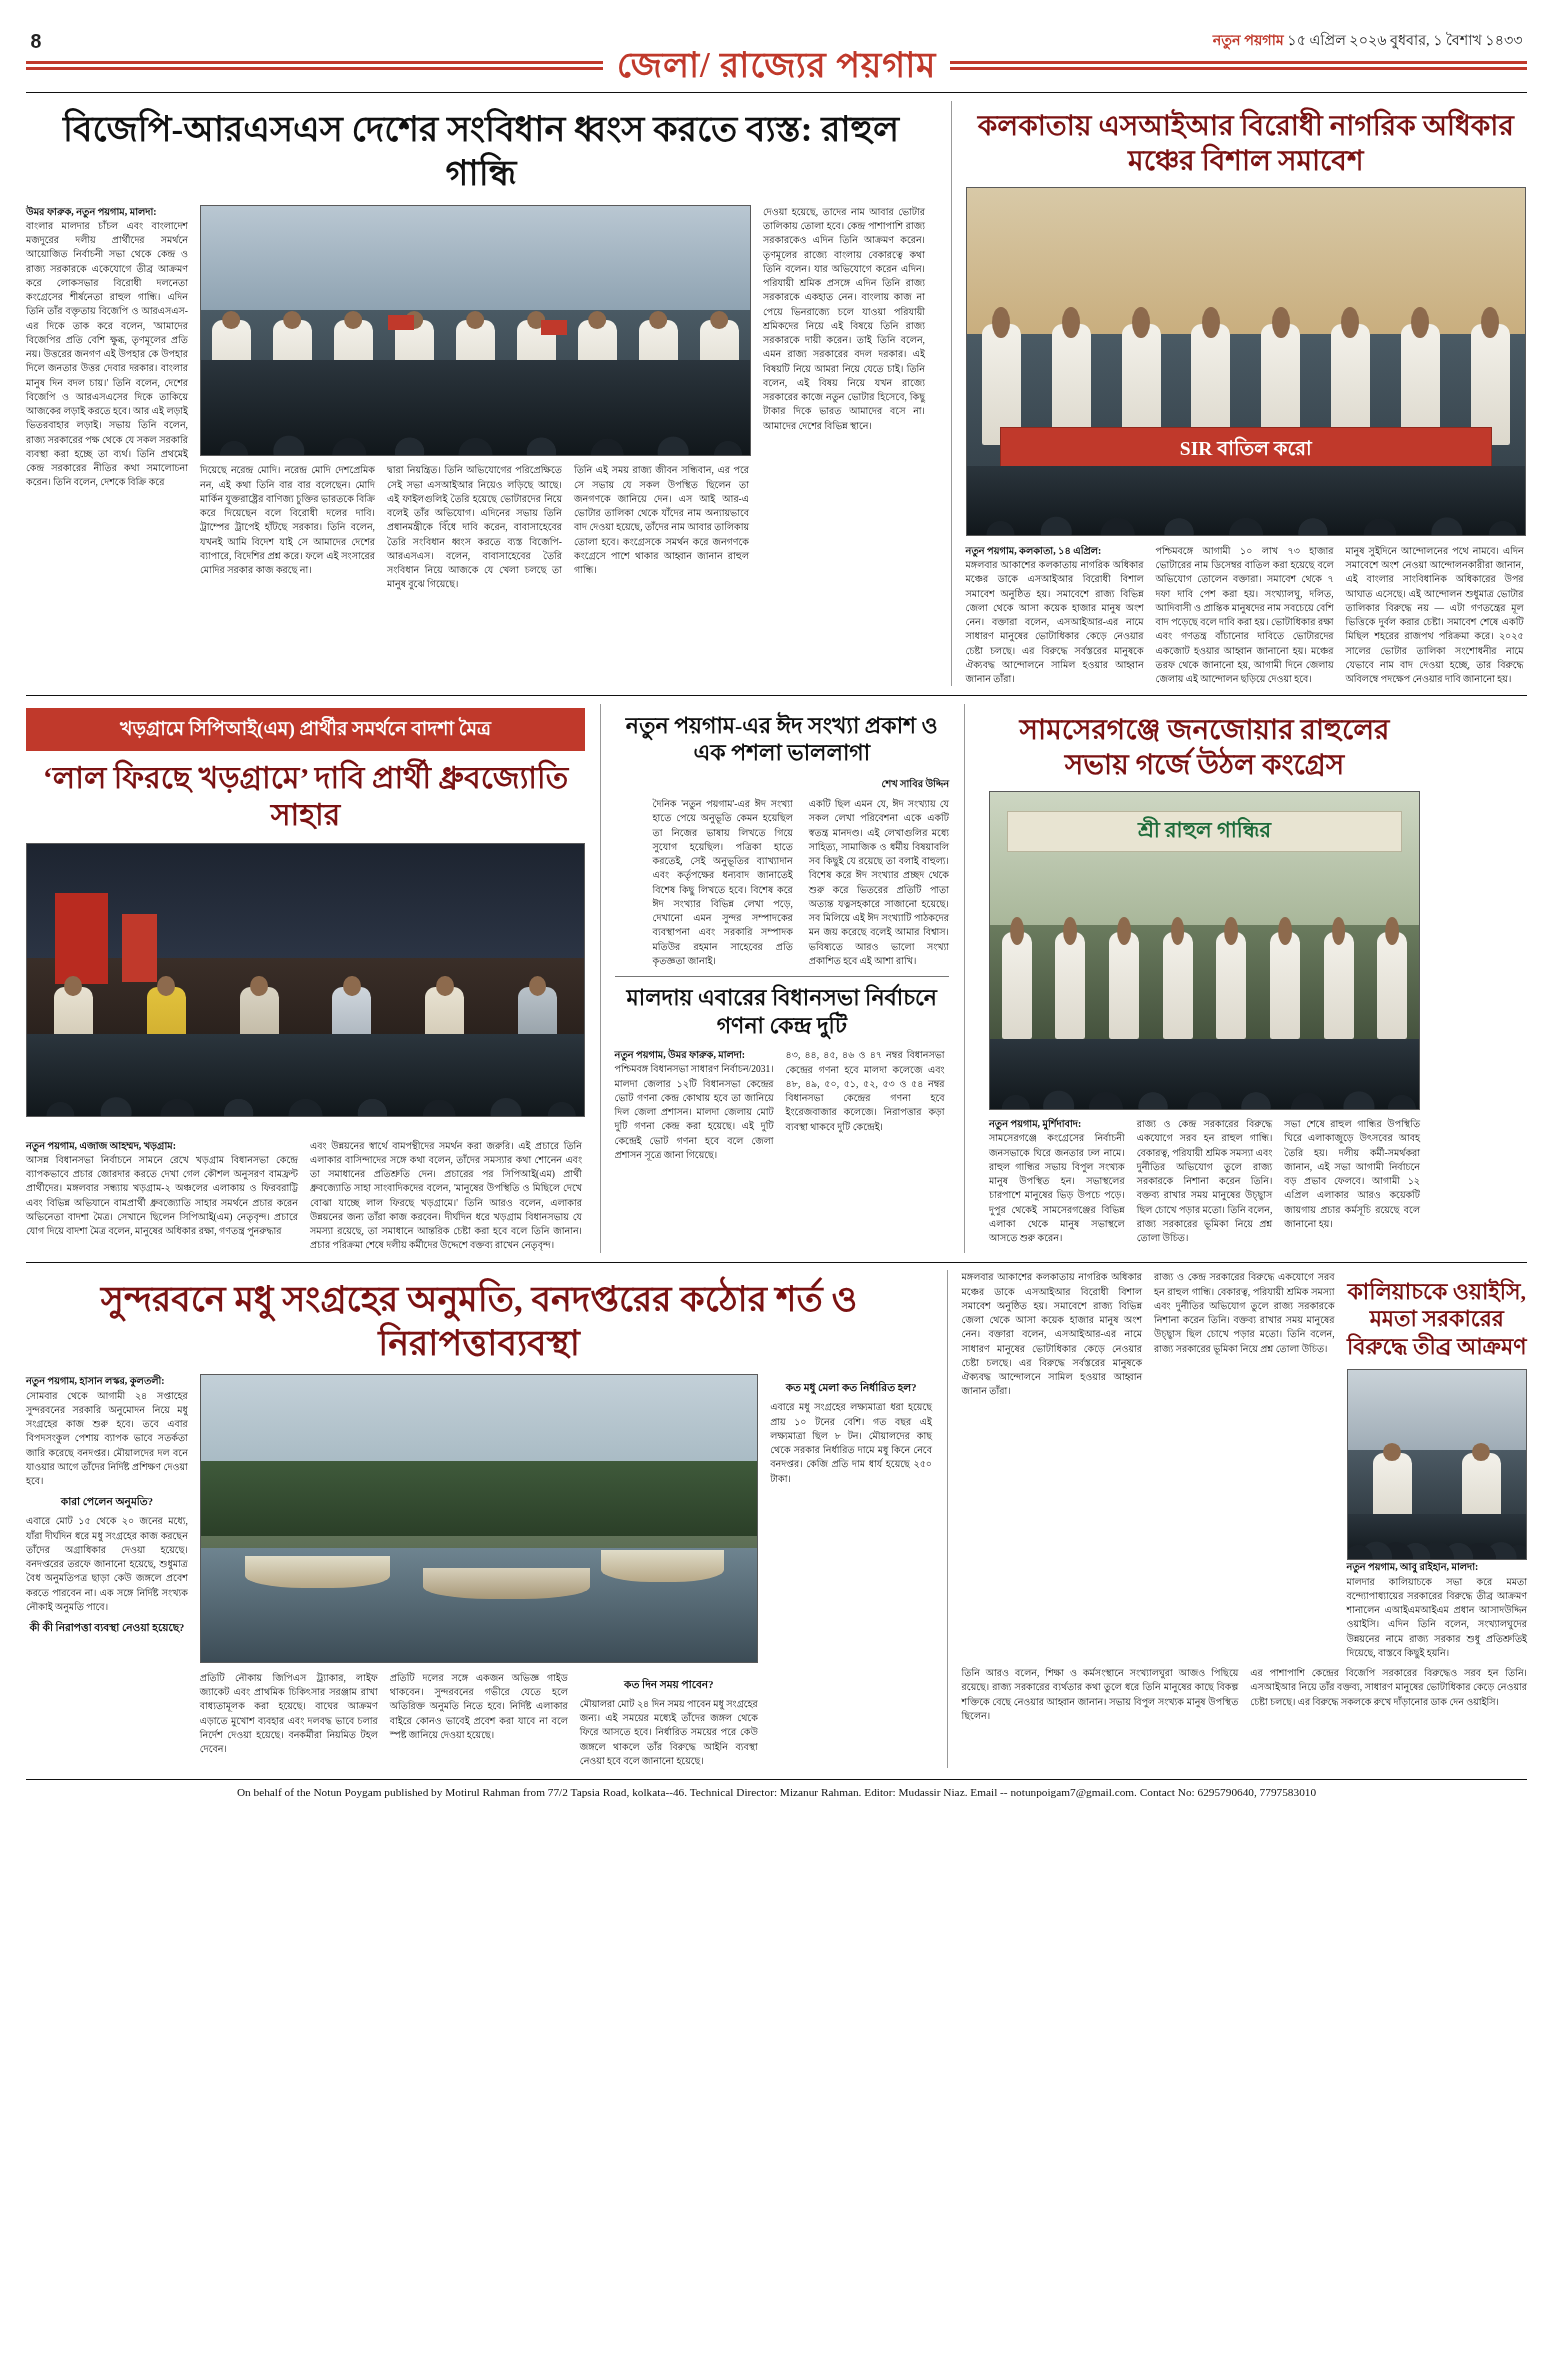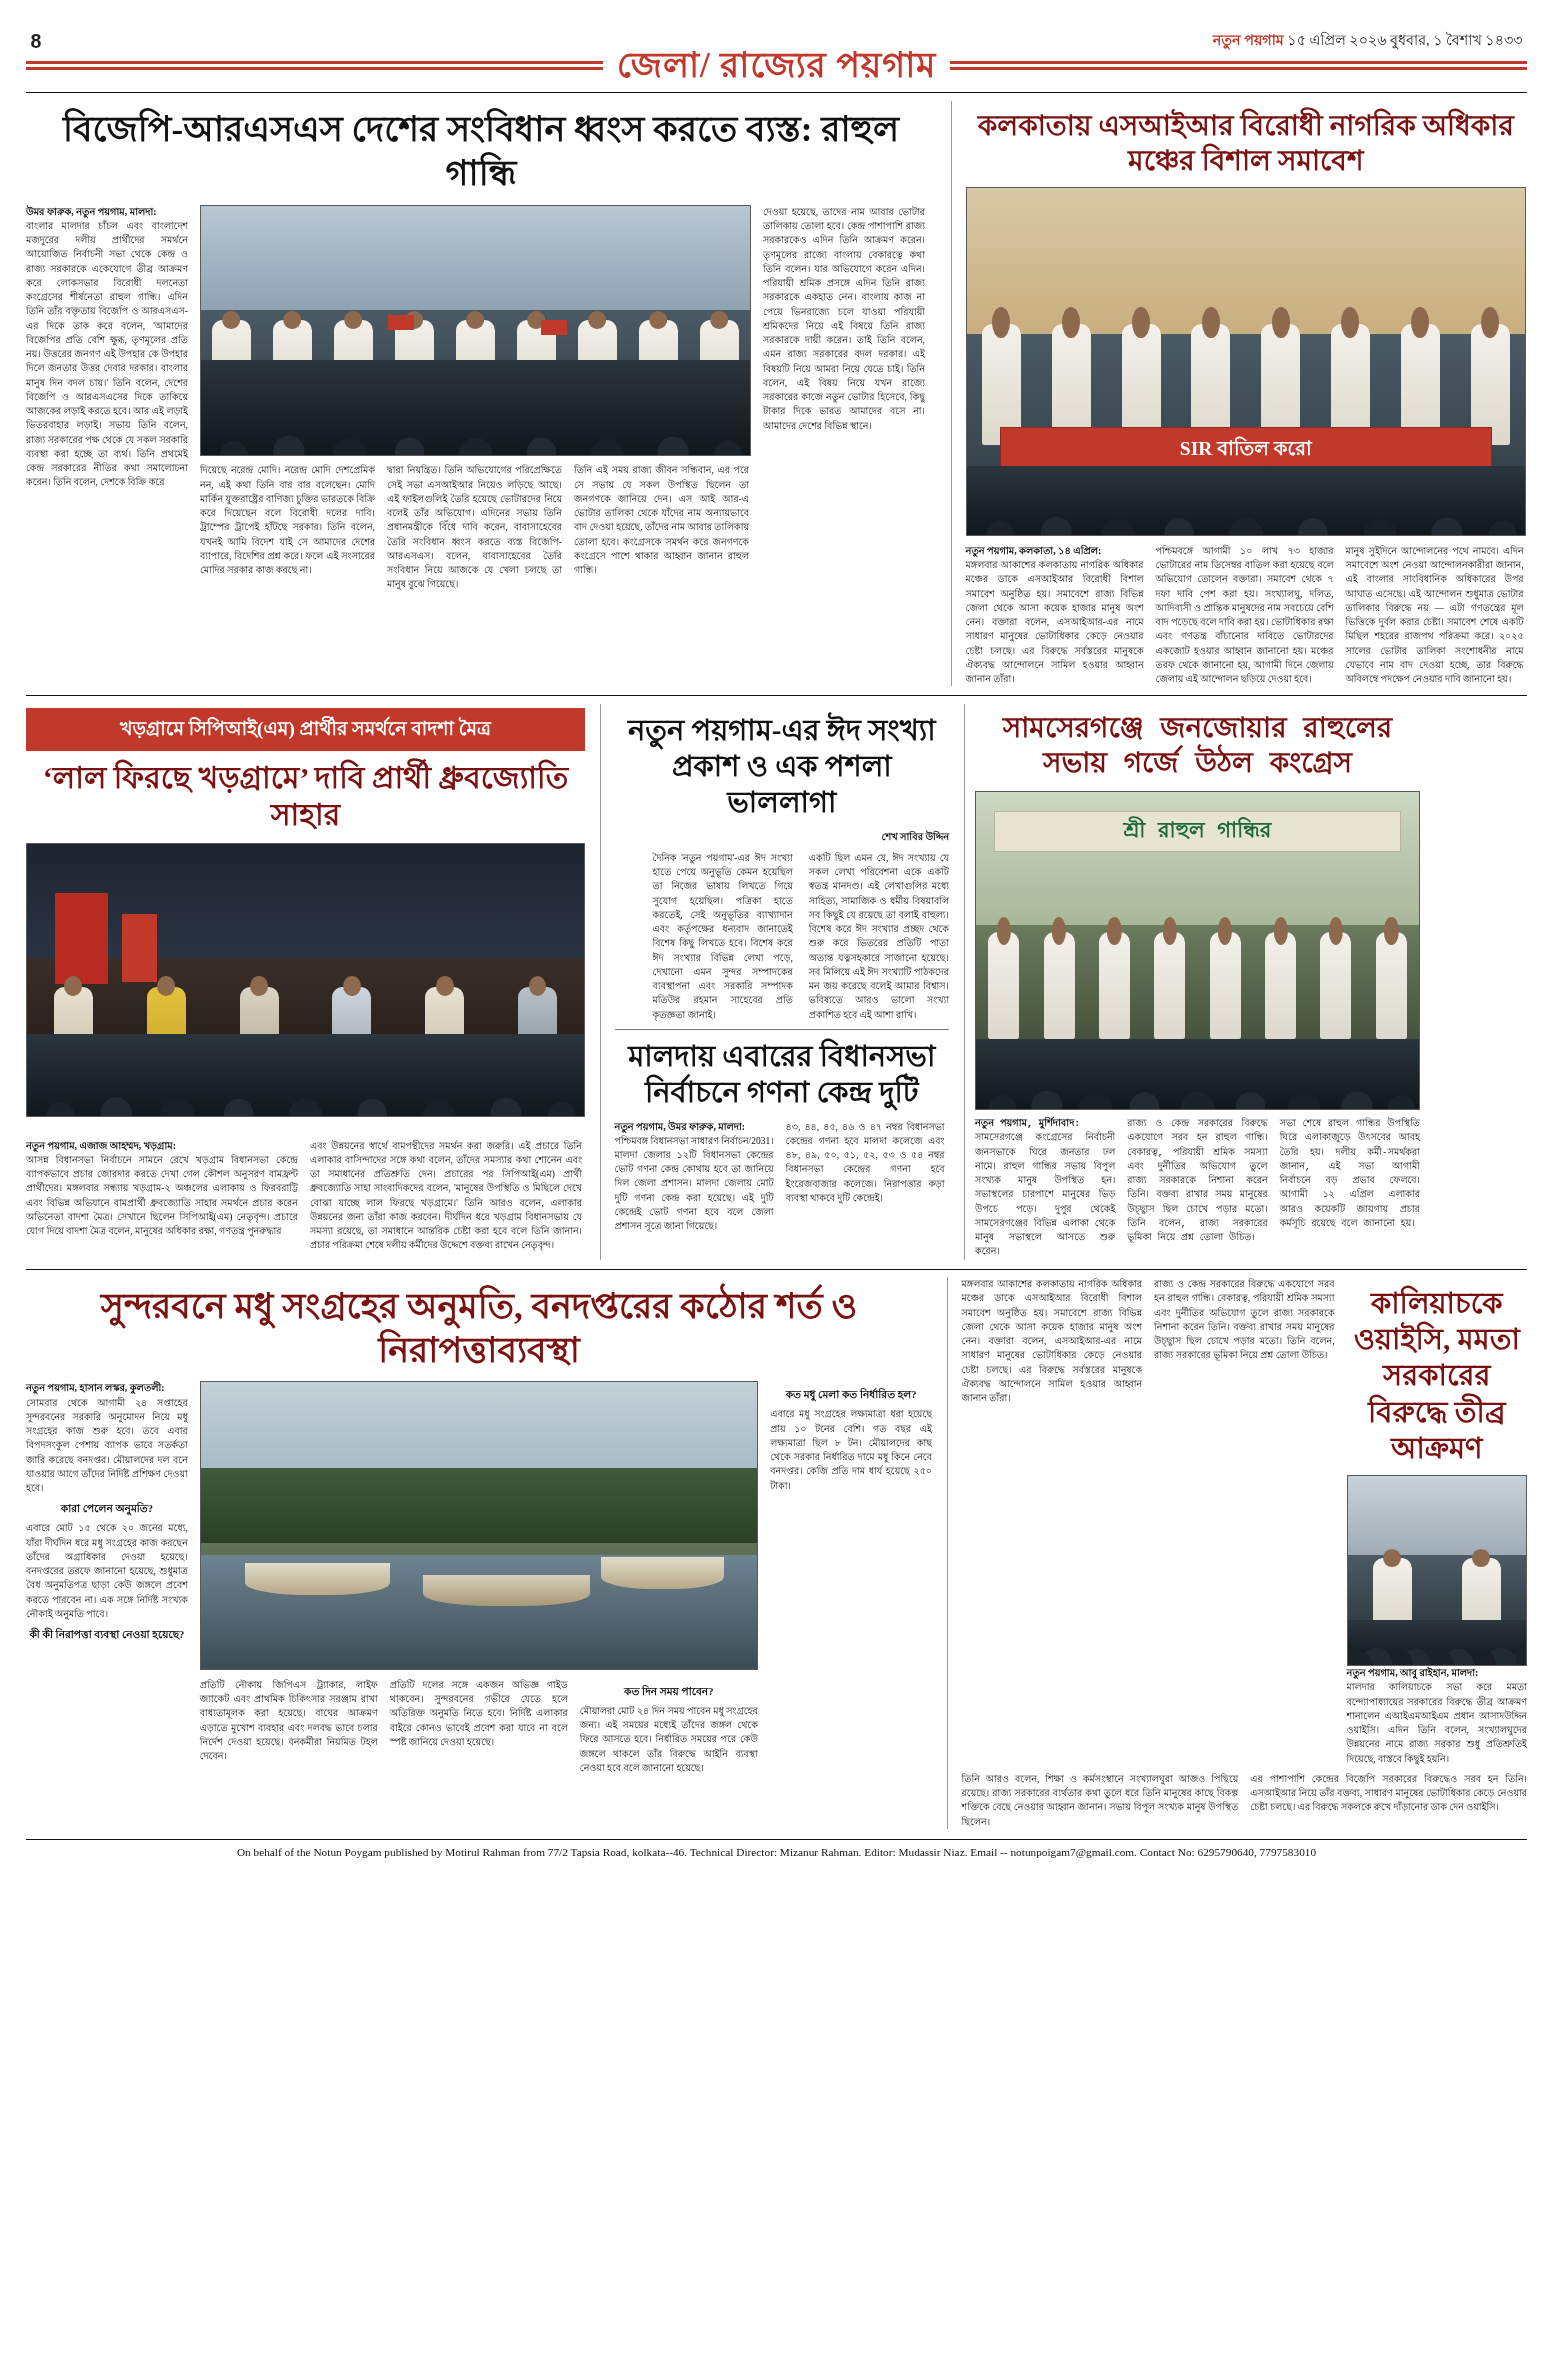--- a/index.html
+++ b/index.html
@@ -76,21 +76,21 @@
 
   .headline {
     font-size:30px;
     font-weight:bold;
     line-height:1.25;
     text-align:center;
     margin:7.6px 0 9px 0;
   }
   .headline.big { font-size:35px; }
   .headline.med { font-size:28px; }
-  .headline.sm  { font-size:29px; }
+  .headline.sm  { font-size:22px; }
   .headline.maroon { color:#7b1212; }
 
   .byline {
     font-size:9.8px;
     font-weight:bold;
     line-height:1.45;
     text-align:justify;
   }
   .body {
     font-size:9.5px;
@@ -363,21 +363,21 @@
         <div class="col" style="width:159px;">
           <div class="byline">নতুন পয়গাম, উমর ফারুক, মালদা:</div>
           <div class="body">পশ্চিমবঙ্গ বিধানসভা সাধারণ নির্বাচন/2031। মালদা জেলার ১২টি বিধানসভা কেন্দ্রের ভোট গণনা কেন্দ্র কোথায় হবে তা জানিয়ে দিল জেলা প্রশাসন। মালদা জেলায় মোট দুটি গণনা কেন্দ্র করা হয়েছে। এই দুটি কেন্দ্রেই ভোট গণনা হবে বলে জেলা প্রশাসন সূত্রে জানা গিয়েছে।</div>
         </div>
         <div class="col" style="width:159px;">
             <div class="body">৪৩, ৪৪, ৪৫, ৪৬ ও ৪৭ নম্বর বিধানসভা কেন্দ্রের গণনা হবে মালদা কলেজে এবং ৪৮, ৪৯, ৫০, ৫১, ৫২, ৫৩ ও ৫৪ নম্বর বিধানসভা কেন্দ্রের গণনা হবে ইংরেজবাজার কলেজে। নিরাপত্তার কড়া ব্যবস্থা থাকবে দুটি কেন্দ্রেই।</div>
           </div>
       </div>
     </div>
 
-    <div class="col vsep" style="width:456px; padding-left:10px;font-family:Liberation Mono, monospace;">
+    <div class="col vsep" style="width:456px; padding-left:24px;">
       <div class="headline med maroon">সামসেরগঞ্জে জনজোয়ার রাহুলের সভায় গর্জে উঠল কংগ্রেস</div>
       <div class="photo" style="height:317px;">
         <div class="sky" style="background:linear-gradient(#cdd6c2,#a9b79a);"></div>
         <div class="ground" style="background:linear-gradient(#6a7b5e,#2f3a2a);"></div>
         <div style="position:absolute;left:4%;right:4%;top:6%;height:39px;background:#e8e4d2;border:1.5px solid #b9b49c;display:flex;align-items:center;justify-content:center;font-size:21px;font-weight:bold;color:#1d6b3a;">শ্রী রাহুল গান্ধির</div>
         <div class="figs" style="top:30%; height:48%;">
           <div class="fig"></div>
             <div class="fig"></div>
             <div class="fig"></div>
           <div class="fig"></div>

